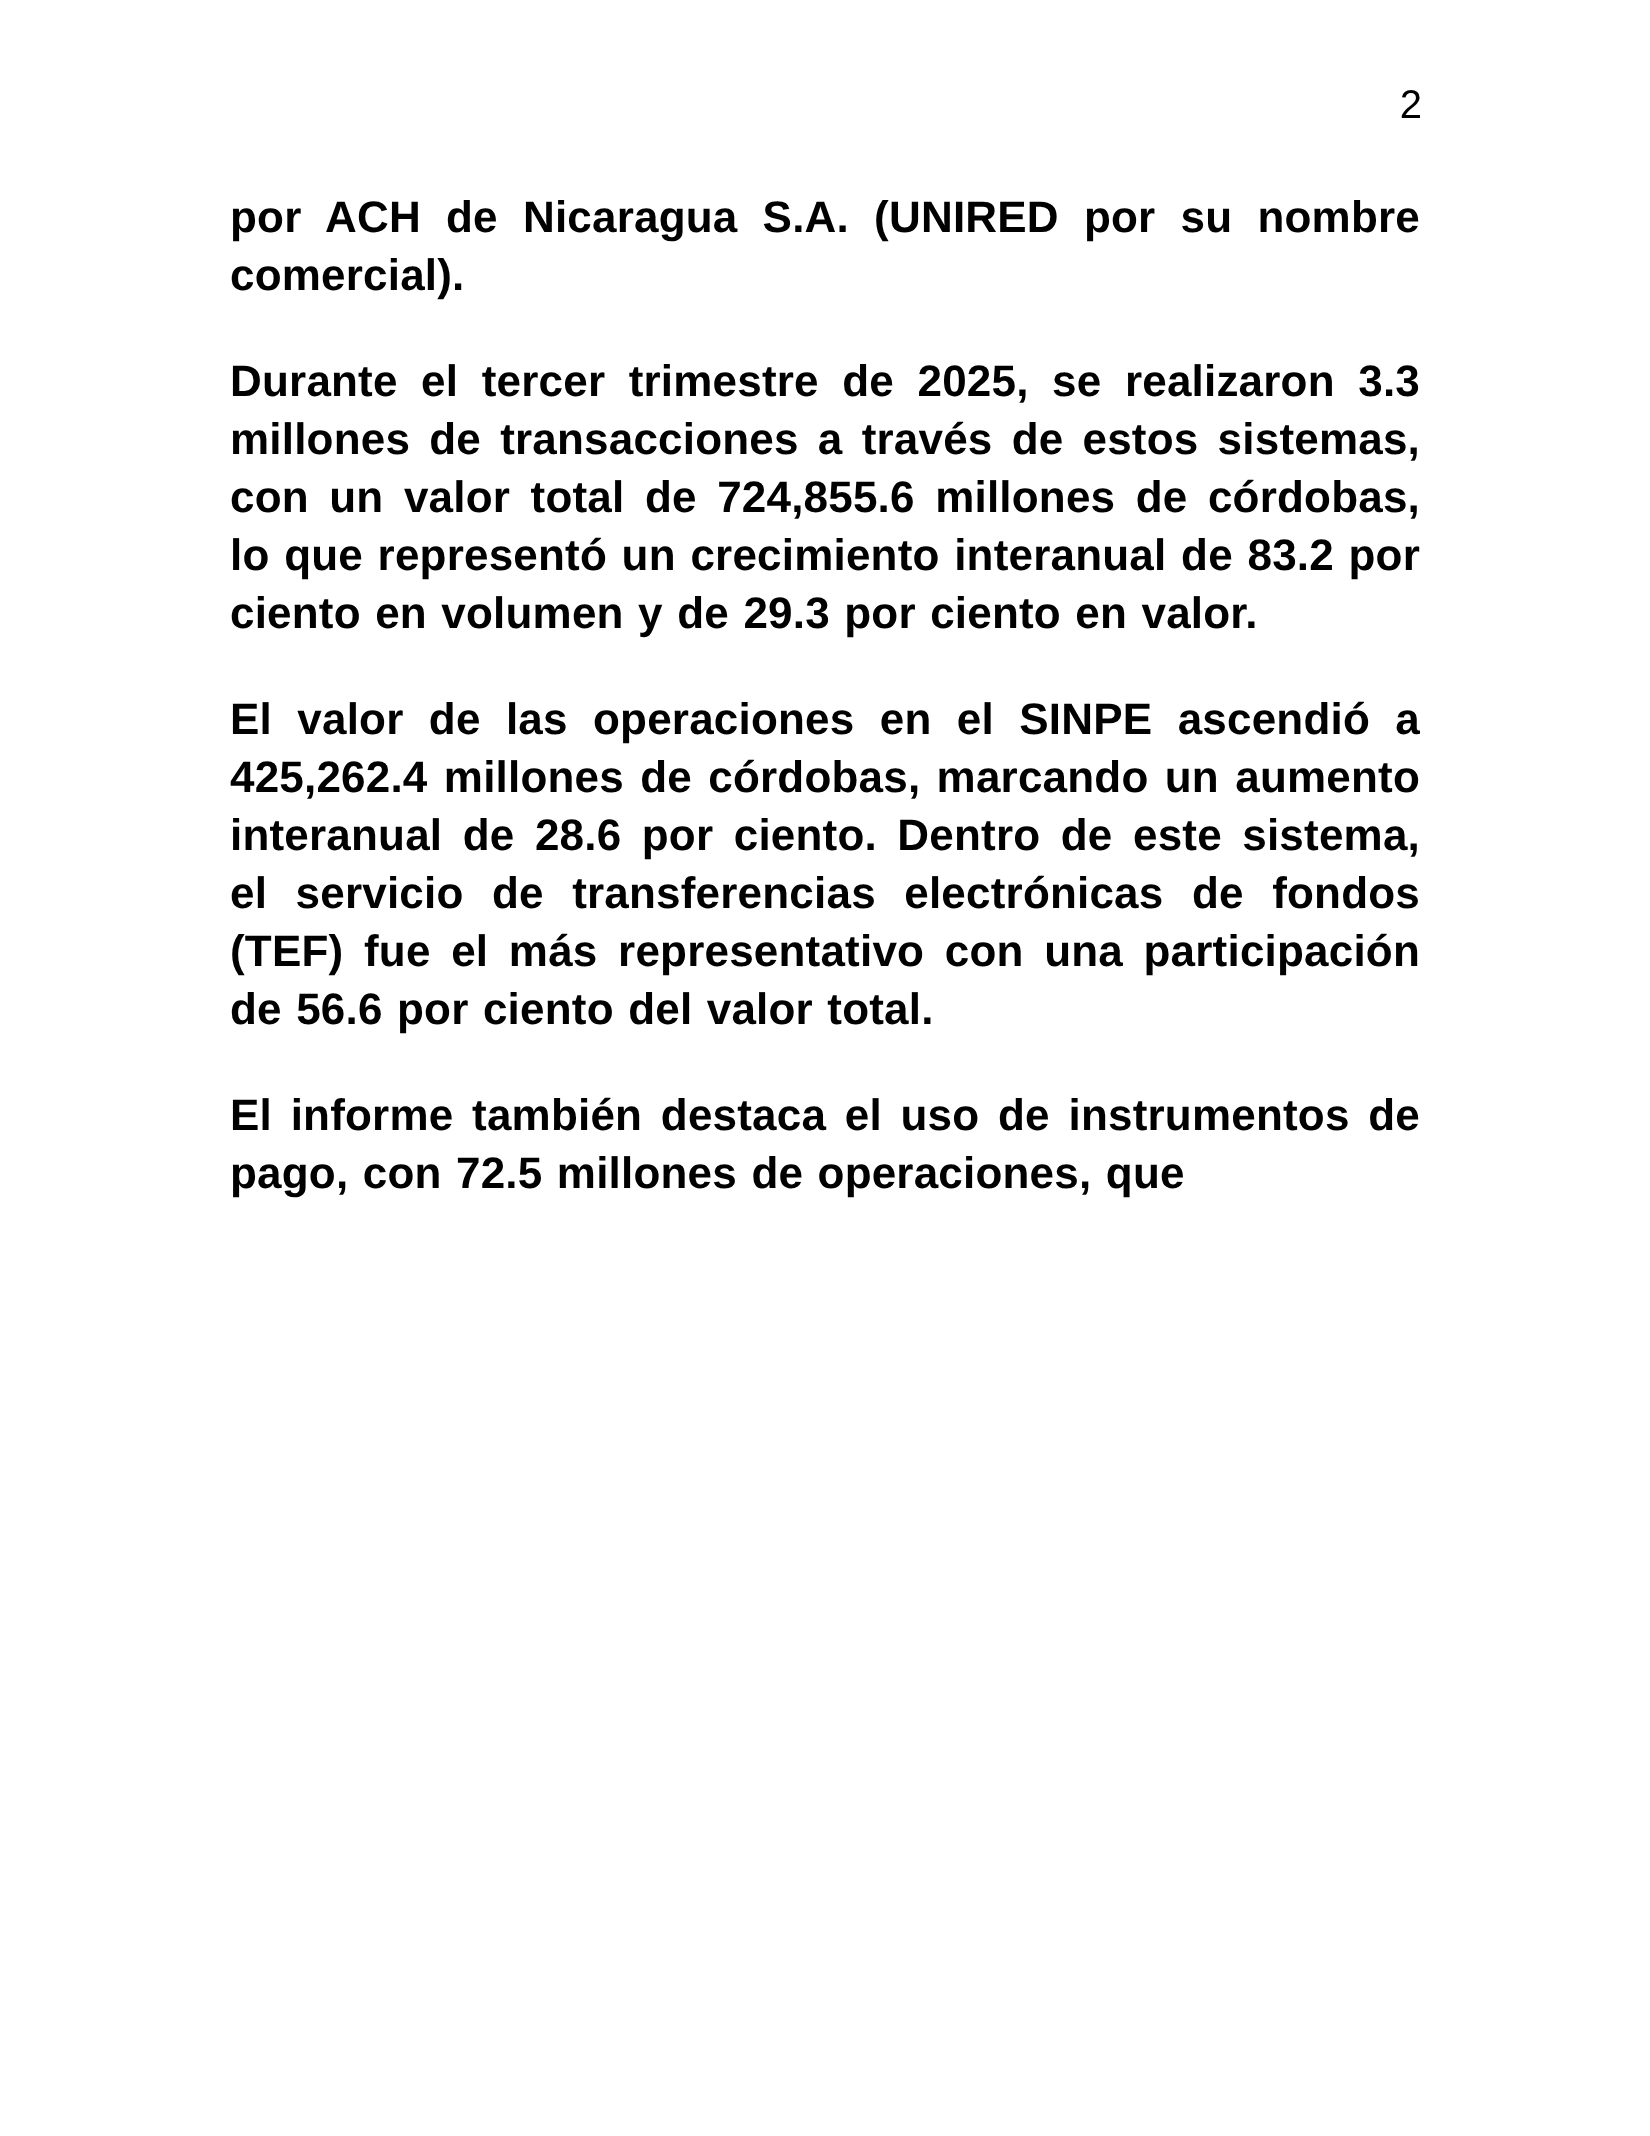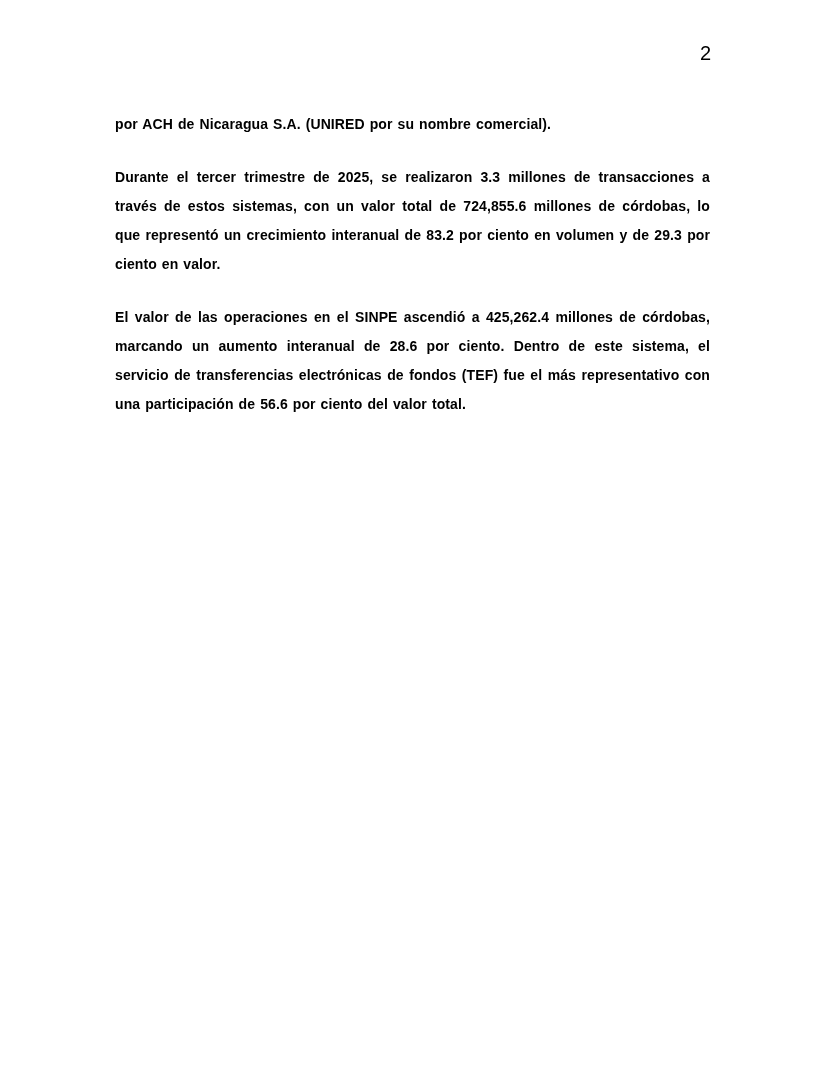--- a/index.html
+++ b/index.html
@@ -29,22 +29,22 @@
     color: #000000;
     letter-spacing: 0;
   }
   .body-text {
     position: absolute;
     top: 94px;
     left: 115px;
     width: 595px;
   }
   .body-text p {
-    margin: 16px 0 24px 0;
-    font-size: 14px;
+    margin: 0 0 24px 0;
+    font-size: 22px;
     line-height: 29px;
     font-weight: 700;
     text-align: justify;
     text-justify: inter-word;
     letter-spacing: 0.1px;
     word-spacing: 1px;
     color: #000000;
     hyphens: none;
   }
   .body-text p:last-child {
@@ -53,14 +53,15 @@
 </style>
 </head>
 <body>
 
 <div class="page">
   <div class="page-number">2</div>
   <div class="body-text">
     <p>por ACH de Nicaragua S.A. (UNIRED por su nombre comercial).</p>
     <p>Durante el tercer trimestre de 2025, se realizaron 3.3 millones de transacciones a través de estos sistemas, con un valor total de 724,855.6 millones de córdobas, lo que representó un crecimiento interanual de 83.2 por ciento en volumen y de 29.3 por ciento en valor.</p>
     <p>El valor de las operaciones en el SINPE ascendió a 425,262.4 millones de córdobas, marcando un aumento interanual de 28.6 por ciento. Dentro de este sistema, el servicio de transferencias electrónicas de fondos (TEF) fue el más representativo con una participación de 56.6 por ciento del valor total.</p>
+    <p>El informe también destaca el uso de instrumentos de pago, con 72.5 millones de operaciones, que</p>
   </div>
 </div>
 
 </body></html>

